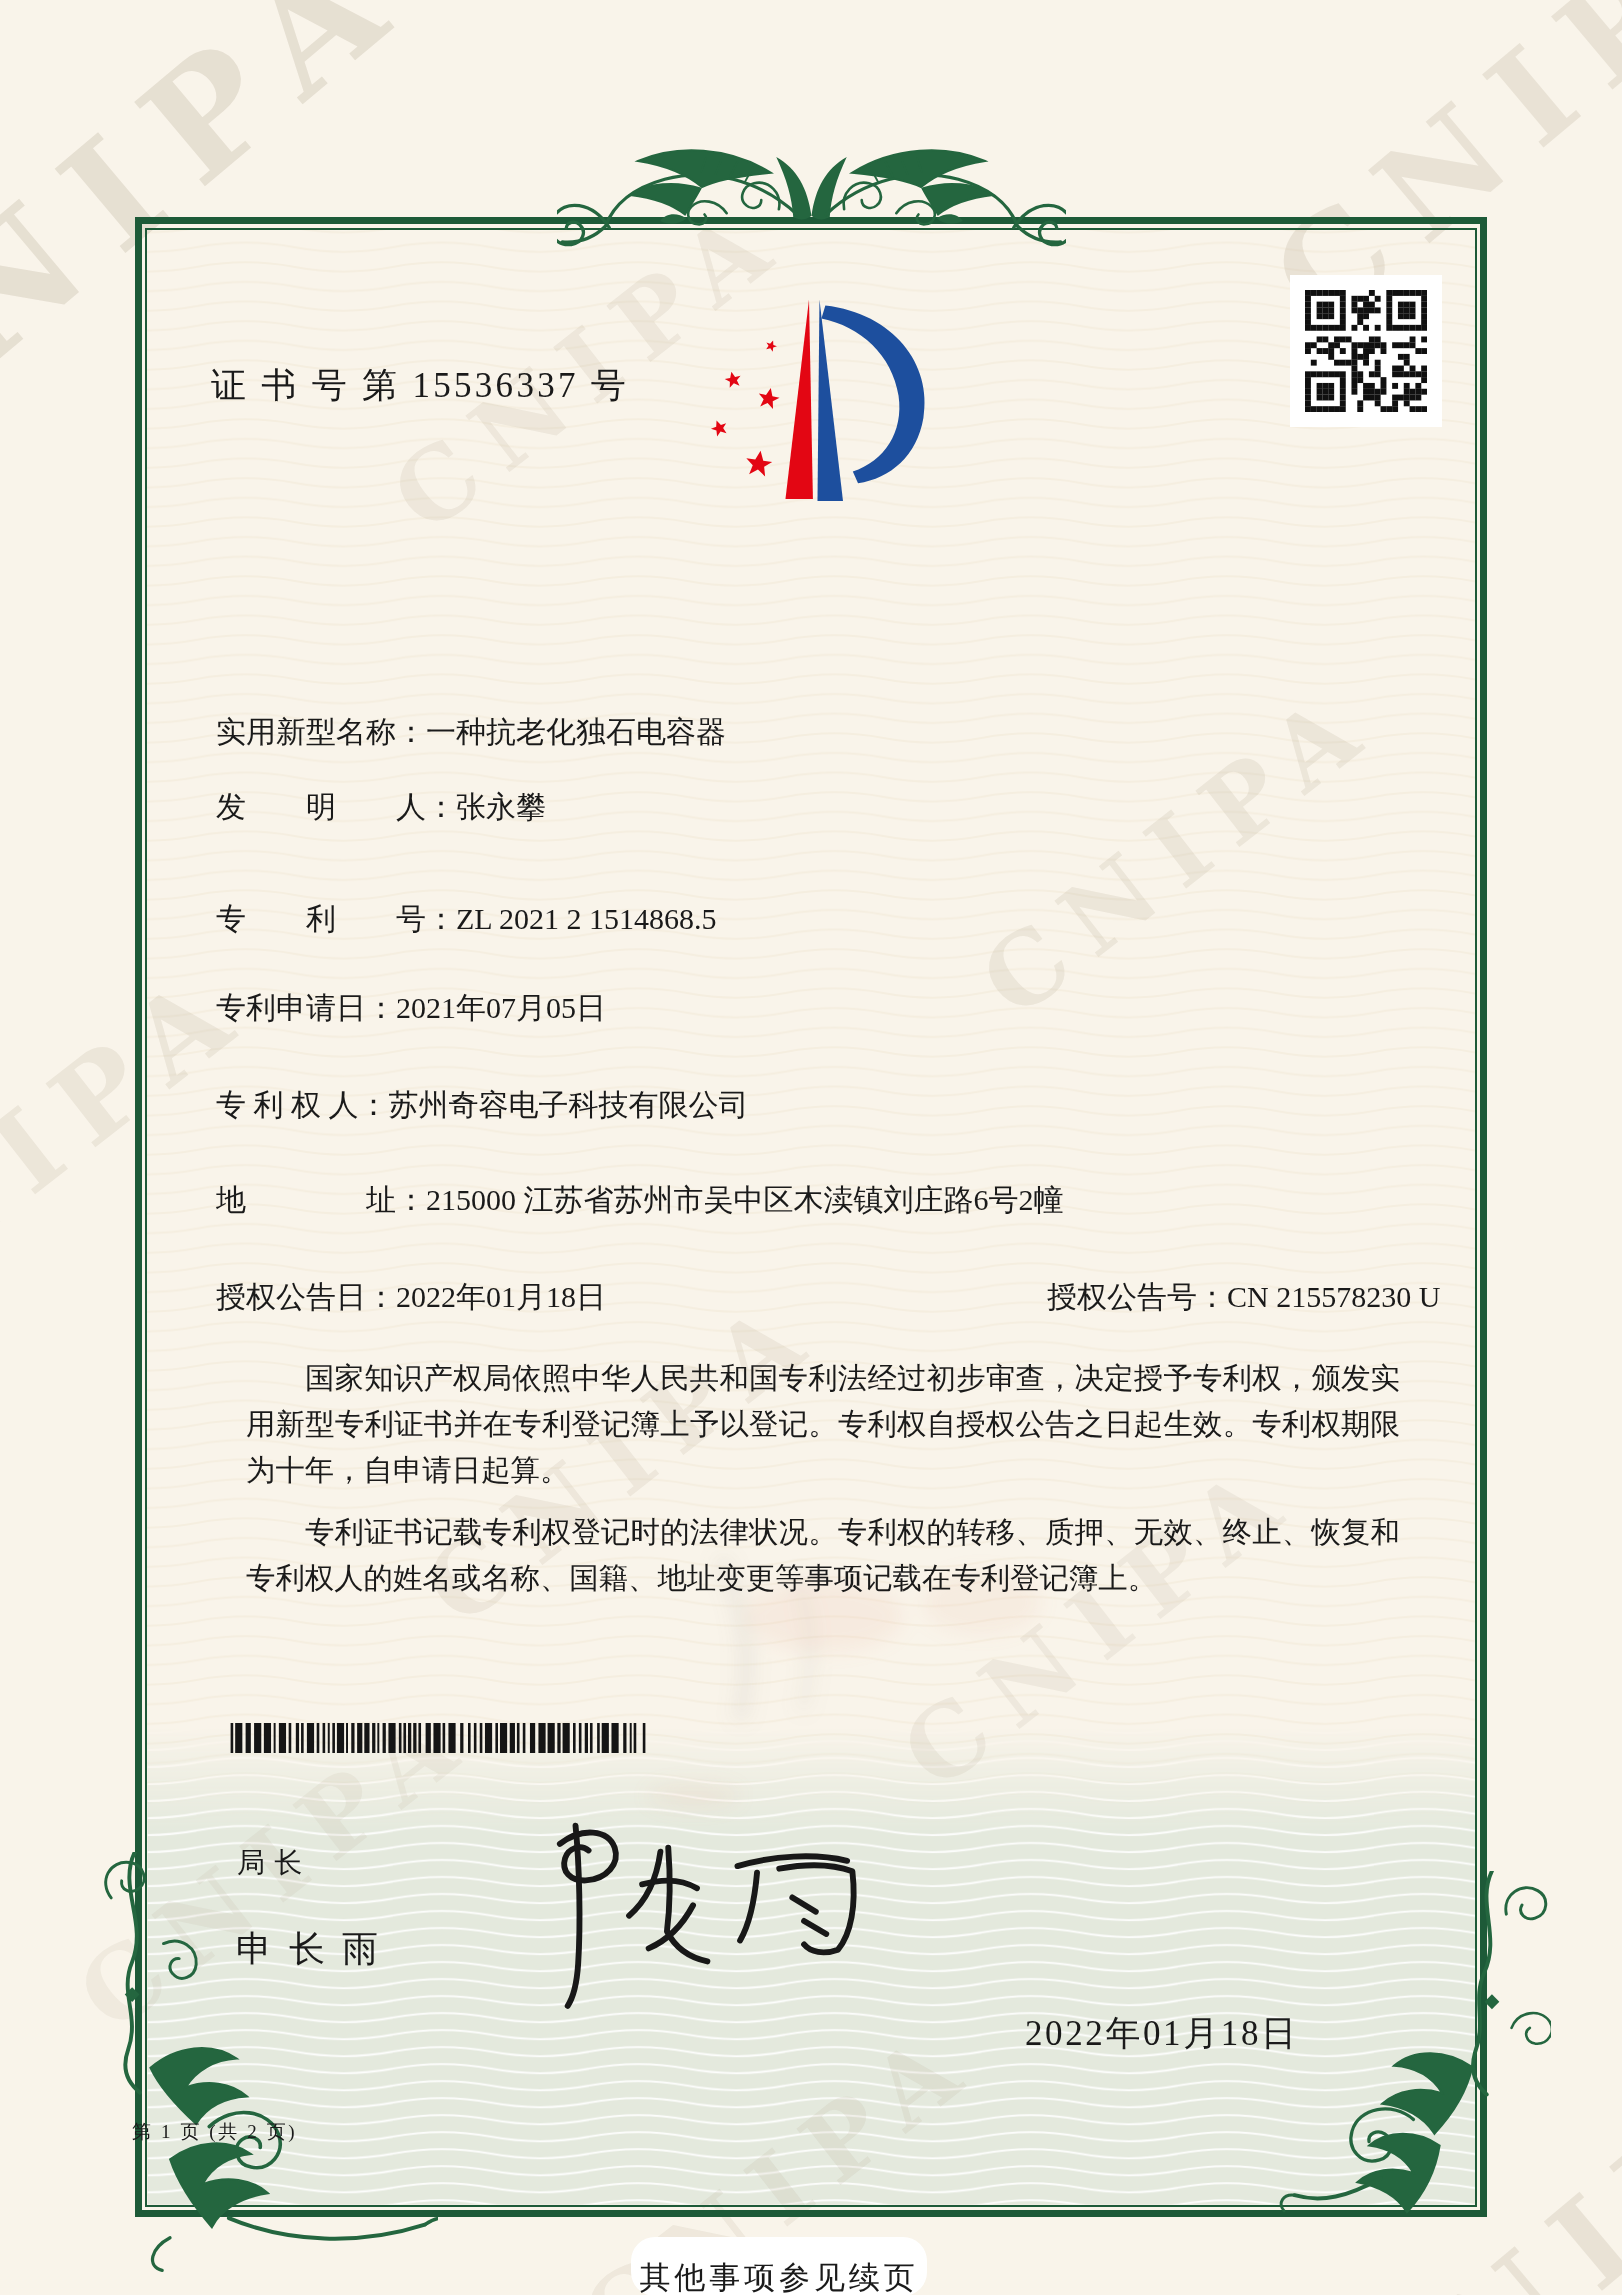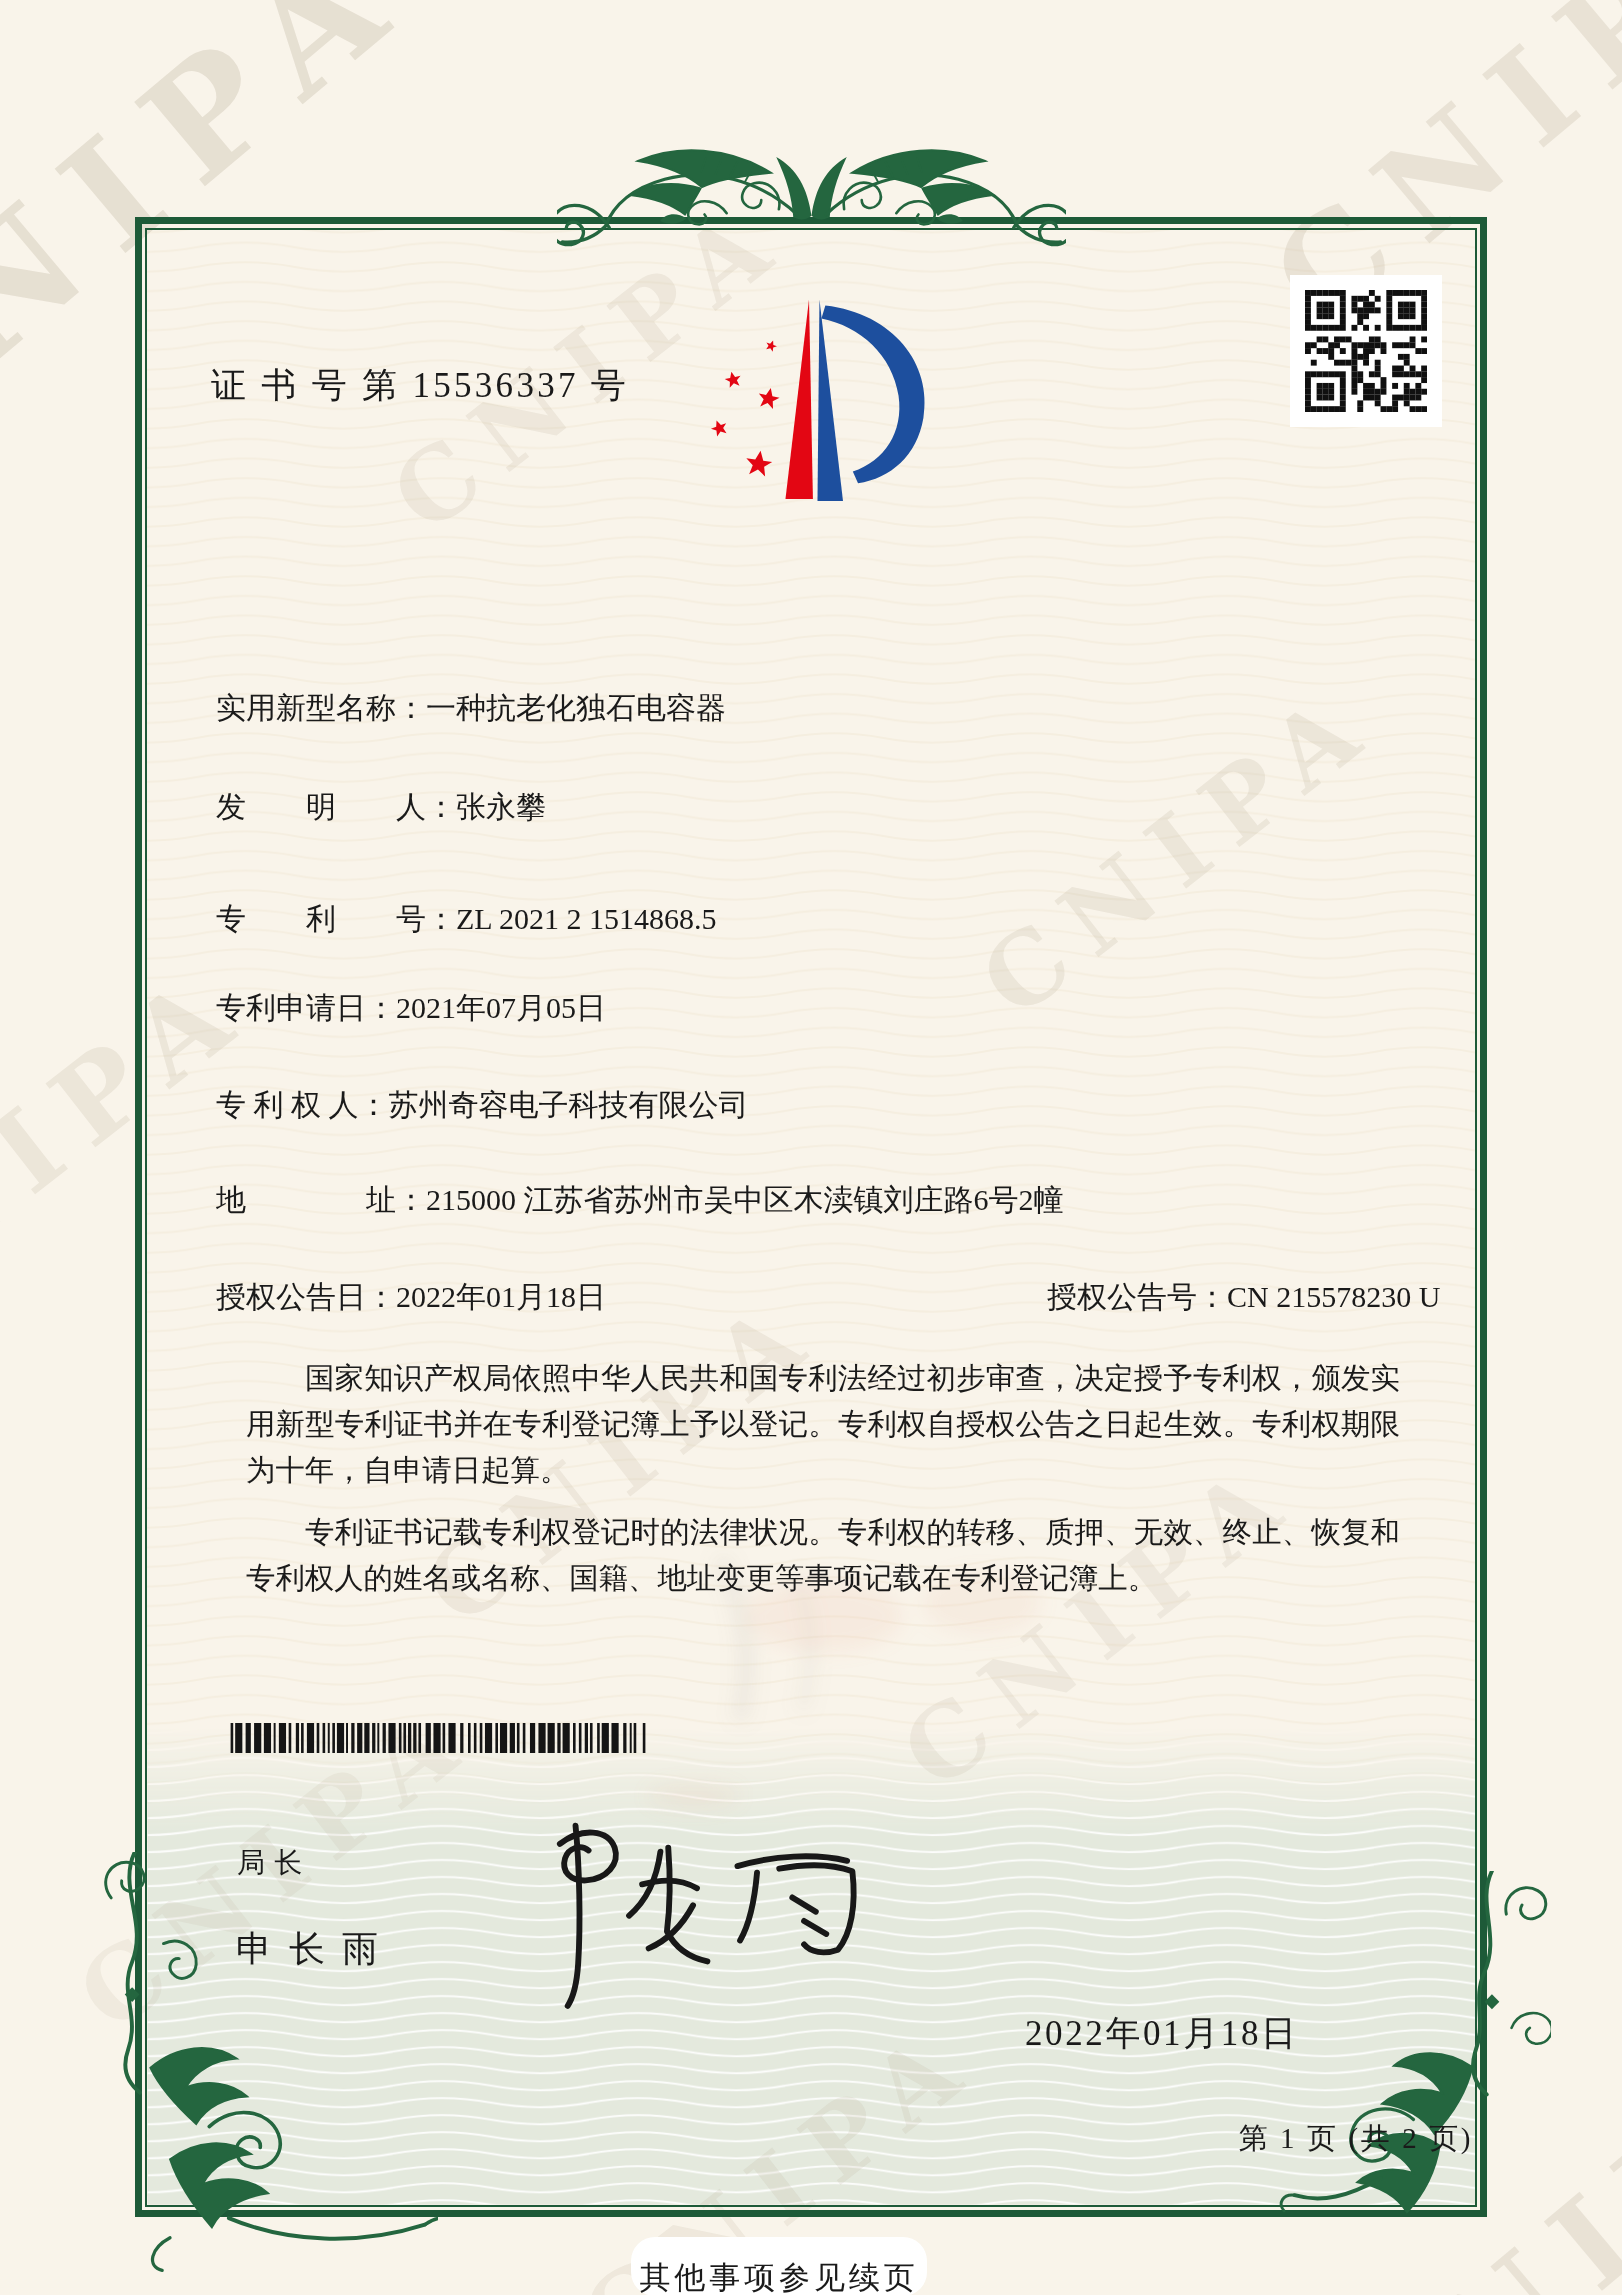--- a/index.html
+++ b/index.html
@@ -18,21 +18,21 @@
          font-weight:bold;letter-spacing:9.2px;}
   .row{left:216px;font-size:30px;white-space:nowrap;}
   .row .lb{display:inline-block;}
   .grant2{left:831px;top:0;}
   .paras{left:230px;top:1339px;width:1186px;font-size:29.4px;line-height:46px;
          text-align:justify;}
   .paras p{margin:16px;text-indent:59px;}
   .sig-title{left:237px;top:1844px;font-size:28px;letter-spacing:9.2px;}
   .sig-name{left:236px;top:1925px;font-size:36px;letter-spacing:17px;text-align:center;}
   .issue-date{left:1025px;top:2010px;font-size:35px;letter-spacing:2.6px;}
-  .pageinfo{left:118px;top:2119px;width:1355px;text-align:right;font-size:29px;letter-spacing:2.6px;}
+  .pageinfo{left:132px;top:2119px;width:1355px;text-align:left;font-size:19px;letter-spacing:2.6px;}
   .note-box{left:631px;top:2237px;width:296px;height:59px;background:#ffffff;
             text-align:center;font-size:31px;letter-spacing:3.9px;padding-top:19.6px;box-sizing:border-box;border-radius:24px;}
   .qr-box{left:1290px;top:275px;width:152px;height:152px;background:#ffffff;}
 </style>
 </head>
 <body>
 
 <div class="page">
 
   <svg class="abs" style="left:0;top:0" width="1623" height="2295" viewBox="0 0 2480 3508">
@@ -367,21 +367,21 @@
         <rect x="115.14" y="177.14" width="9" height="9" fill="#101010"></rect>
         <rect x="124.00" y="177.14" width="9" height="9" fill="#101010"></rect>
         <rect x="132.86" y="177.14" width="9" height="9" fill="#101010"></rect>
         <rect x="159.43" y="177.14" width="9" height="9" fill="#101010"></rect>
         <rect x="168.29" y="177.14" width="9" height="9" fill="#101010"></rect>
         <rect x="177.14" y="177.14" width="9" height="9" fill="#101010"></rect>
       </svg>
   </div>
 
 
-  <div class="abs row" style="top:688px"><span class="lb">实用新型名称：</span><span>一种抗老化独石电容器</span></div>
+  <div class="abs row" style="top:712px"><span class="lb">实用新型名称：</span><span>一种抗老化独石电容器</span></div>
   <div class="abs row" style="top:787px"><span class="lb">发　　明　　人：</span><span>张永攀</span></div>
   <div class="abs row" style="top:899px"><span class="lb">专　　利　　号：</span><span>ZL 2021 2 1514868.5</span></div>
   <div class="abs row" style="top:988px"><span class="lb">专利申请日：</span><span>2021年07月05日</span></div>
   <div class="abs row" style="top:1085px"><span class="lb">专  利  权  人：</span><span>苏州奇容电子科技有限公司</span></div>
   <div class="abs row" style="top:1180px"><span class="lb">地　　　　址：</span><span>215000 江苏省苏州市吴中区木渎镇刘庄路6号2幢</span></div>
 
   <div class="abs row" style="top:1277px">
     <span class="lb">授权公告日：</span><span>2022年01月18日</span>
     <span class="abs grant2"><span>授权公告号：</span><span>CN 215578230 U</span></span>
   </div>

